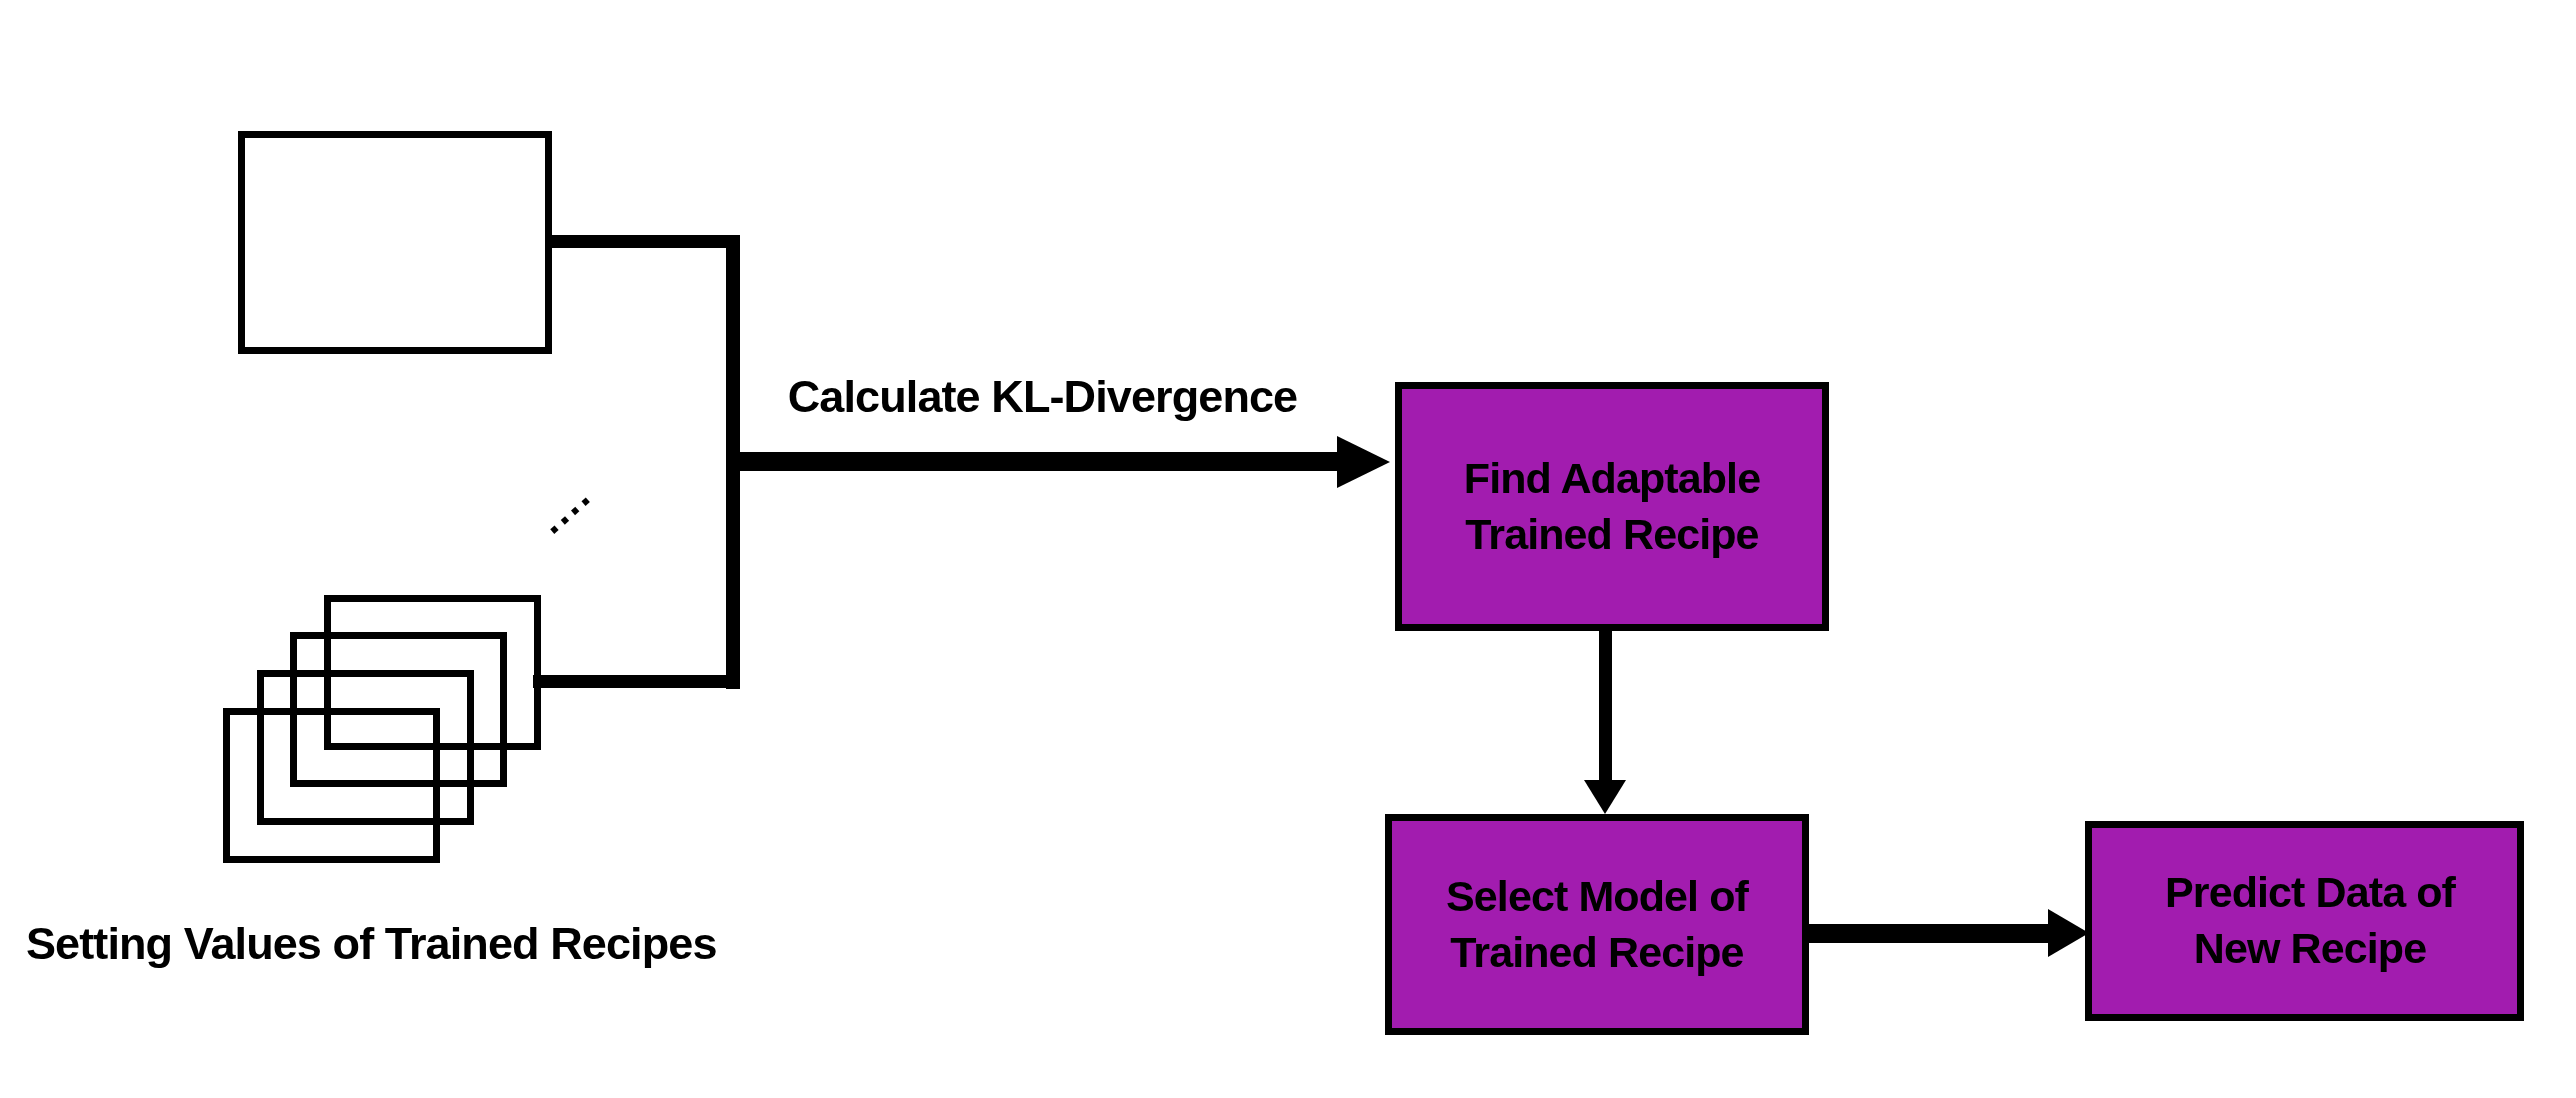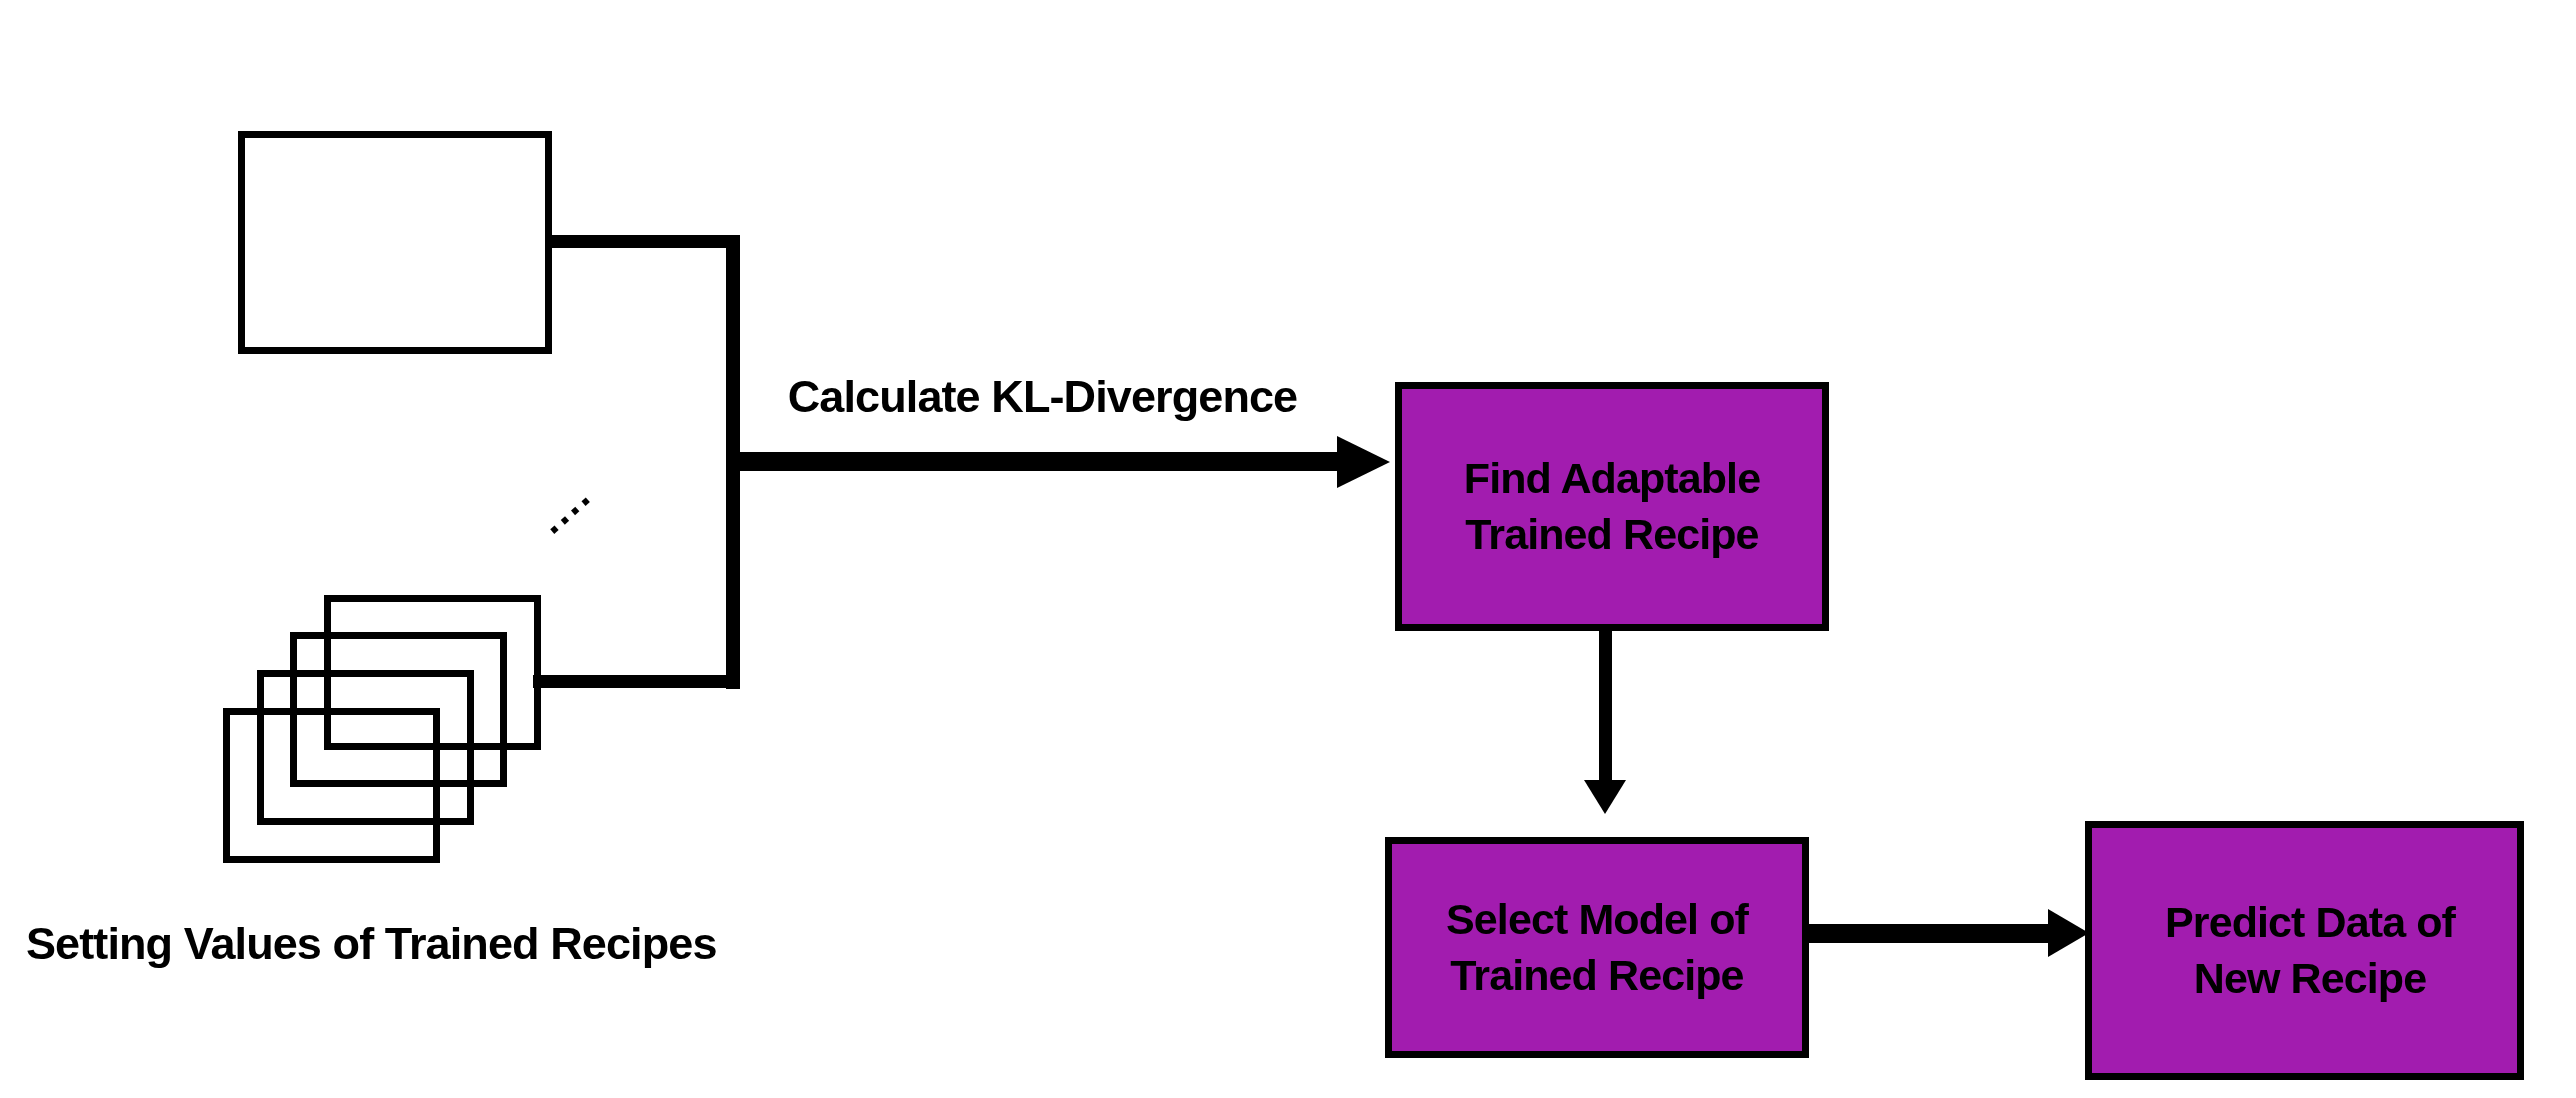--- a/index.html
+++ b/index.html
@@ -107,23 +107,23 @@
   <div class="abs arrow-label" style="left:729px; top:371px; width:627px;">Calculate KL-Divergence</div>
   <div class="abs line" style="left:726px; top:452px; width:612px; height:19px;"></div>
   <div class="abs arrowhead-right" style="left:1337px; top:436px;"></div>
 
   <div class="abs process-box" style="left:1395px; top:382px; width:434px; height:249px;">Find Adaptable
 Trained Recipe</div>
 
   <div class="abs line" style="left:1599px; top:628px; width:13px; height:156px;"></div>
   <div class="abs arrowhead-down" style="left:1584px; top:780px;"></div>
 
-  <div class="abs process-box" style="left:1385px; top:814px; width:424px; height:221px;margin-top:23px;">Select Model of
+  <div class="abs process-box" style="left:1385px; top:814px; width:424px; height:221px;">Select Model of
 Trained Recipe</div>
 
   <div class="abs line" style="left:1804px; top:924px; width:244px; height:19px;"></div>
   <div class="abs arrowhead-right small" style="left:2048px; top:909px;"></div>
 
-  <div class="abs process-box" style="left:2085px; top:821px; width:439px; height:259px;padding-left:11px;">Predict Data of
+  <div class="abs process-box" style="left:2085px; top:821px; width:439px; height:200px;padding-left:11px;">Predict Data of
 New Recipe</div>
 
 </div>
 
 
 </body></html>

